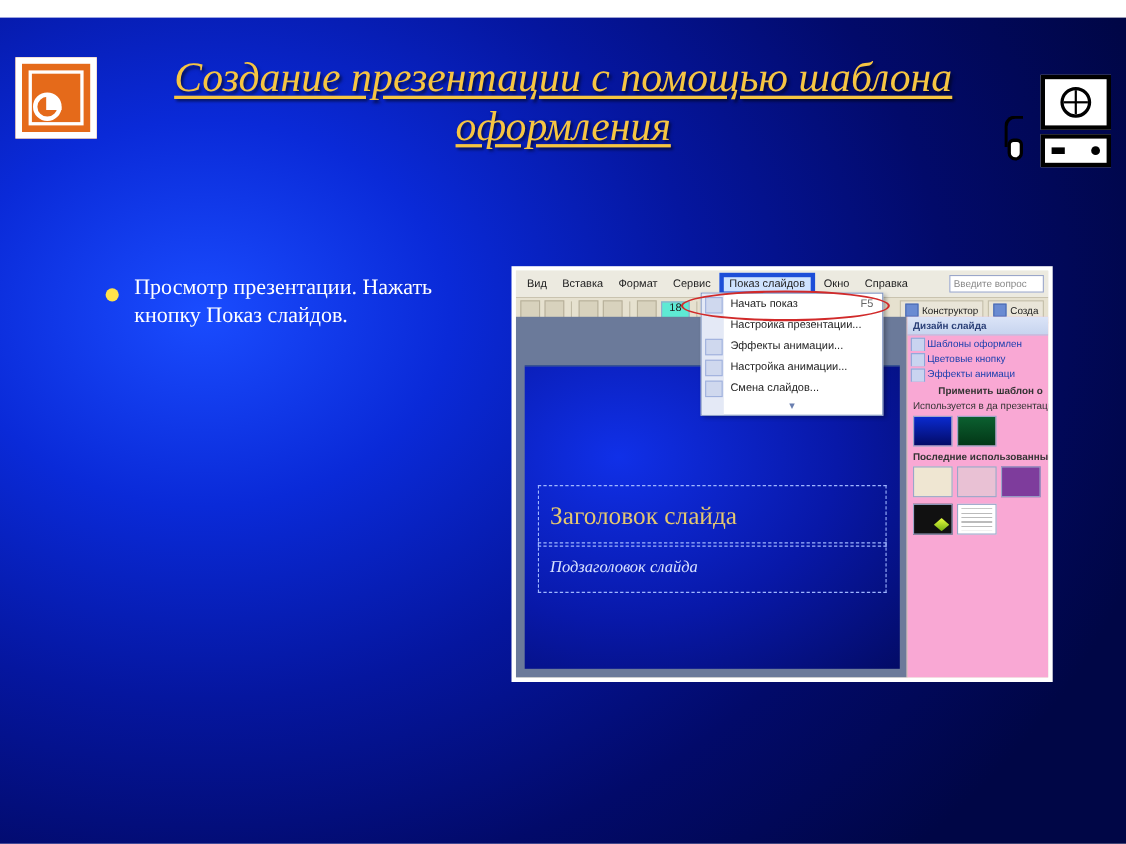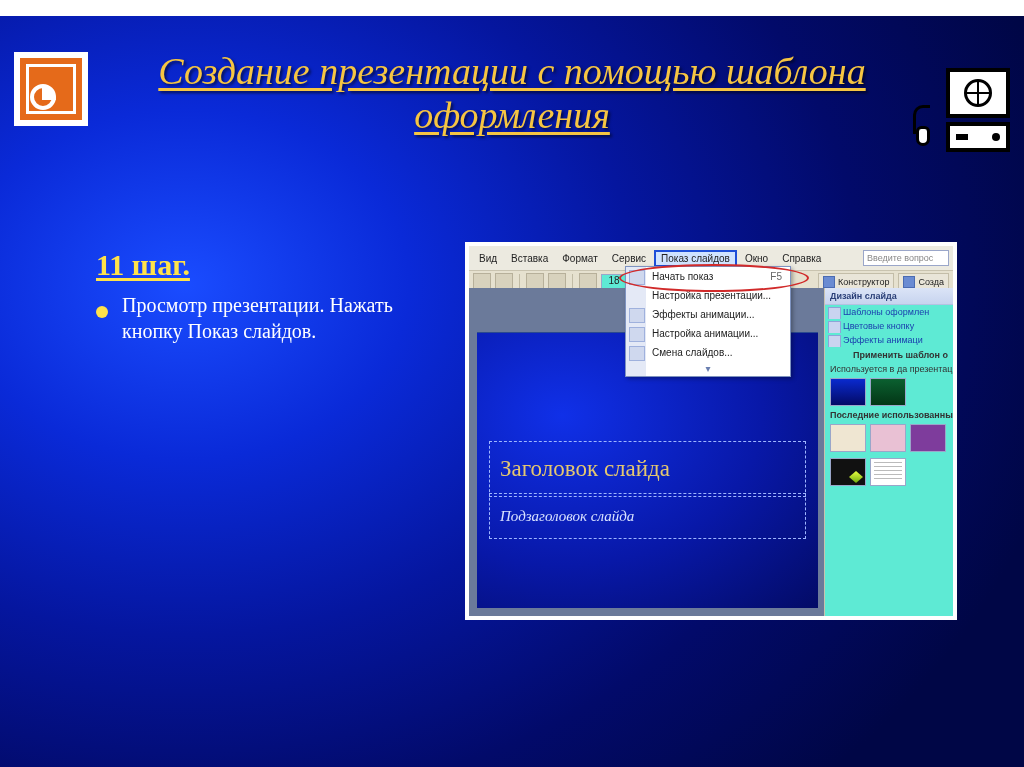--- a/index.html
+++ b/index.html
@@ -237,21 +237,21 @@
     padding: 2px 4px;
     background: #eceae0;
     border-bottom: 1px solid #c9c3af;
   }
   .pp .menubar .mitem {
     padding: 2px 6px;
     white-space: nowrap;
   }
   .pp .menubar .mitem.active {
     background: #cfe3ff;
-    border: 2px solid #1d4ed8;
+    border: 4px solid #1d4ed8;
     padding: 1px 5px;
   }
   .pp .menubar .askbox {
     margin-left: auto;
     width: 78px;
     height: 14px;
     border: 1px solid #9aa6c9;
     background: #fff;
     font-size: 9px;
     color: #888;
@@ -311,21 +311,21 @@
     padding: 0 4px;
   }
   .pp .toolbar .tbtn.labeled .ic {
     width: 10px; height: 10px; background:#6a8bd2; border:1px solid #4a6bb2;
   }
 
   
   .pp .dropdown {
     position: absolute;
     top: 20px;
-    left: 156px;
+    left: 168px;
     width: 164px;
     background: #fff;
     border: 1px solid #7e93c0;
     box-shadow: 2px 2px 4px rgba(0,0,0,0.3);
     z-index: 5;
   }
   .pp .dropdown .dleft {
     position: absolute;
     left: 0; top: 0; bottom: 0;
     width: 20px;
@@ -416,21 +416,21 @@
     font-size: 15px;
     color: #d9e2ff;
     font-style: italic;
     display: flex;
     align-items: center;
   }
 
   
   .pp .taskpane {
     width: 128px;
-    background: #5eead4;
+    background: #f9a8d4;
     border-left: 1px solid #c9c3af;
     display: flex;
     flex-direction: column;
     font-size: 9px;
   }
   .taskpane .tp-head {
     background: linear-gradient(#dbe4f7, #c7d4ef);
     padding: 3px 5px;
     font-weight: bold;
     color: #2a3f77;
@@ -499,21 +499,20 @@
     <div class="monitor">
         <div class="globe"></div>
       </div>
     <div class="tower"></div>
     <div class="mouse"></div>
   </div>
 
   <div class="title">Создание презентации с помощью шаблона оформления</div>
 
   <div class="body-left">
-    <div class="step-heading">11 шаг.</div>
     <div class="bullet-row">
       <div class="bullet-dot"></div>
       <div class="bullet-text">Просмотр презентации. Нажать кнопку Показ слайдов.</div>
     </div>
   </div>
 
   <div class="shot-frame">
     <div class="pp">
 
       <div class="menubar">

